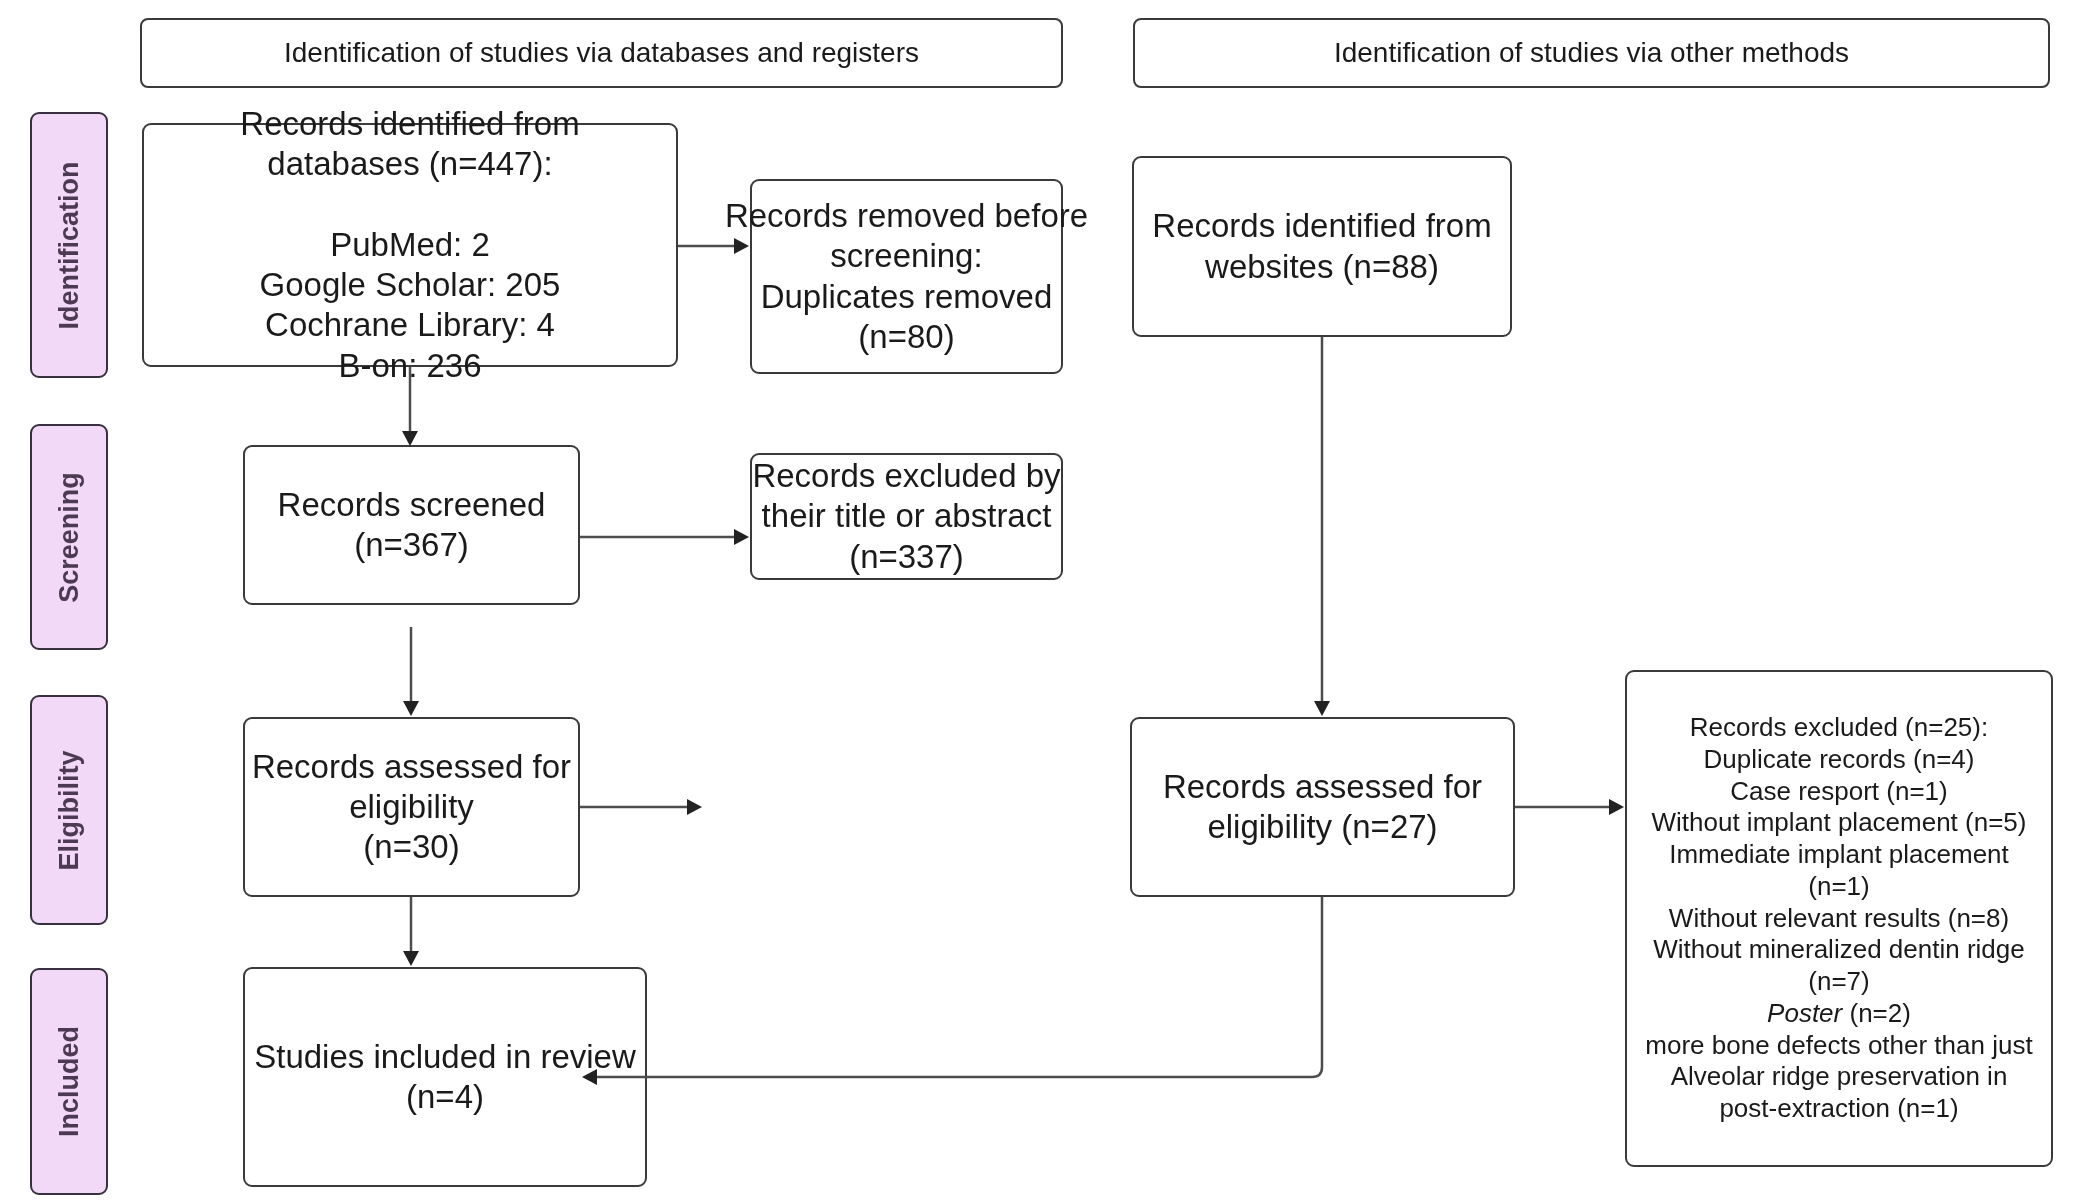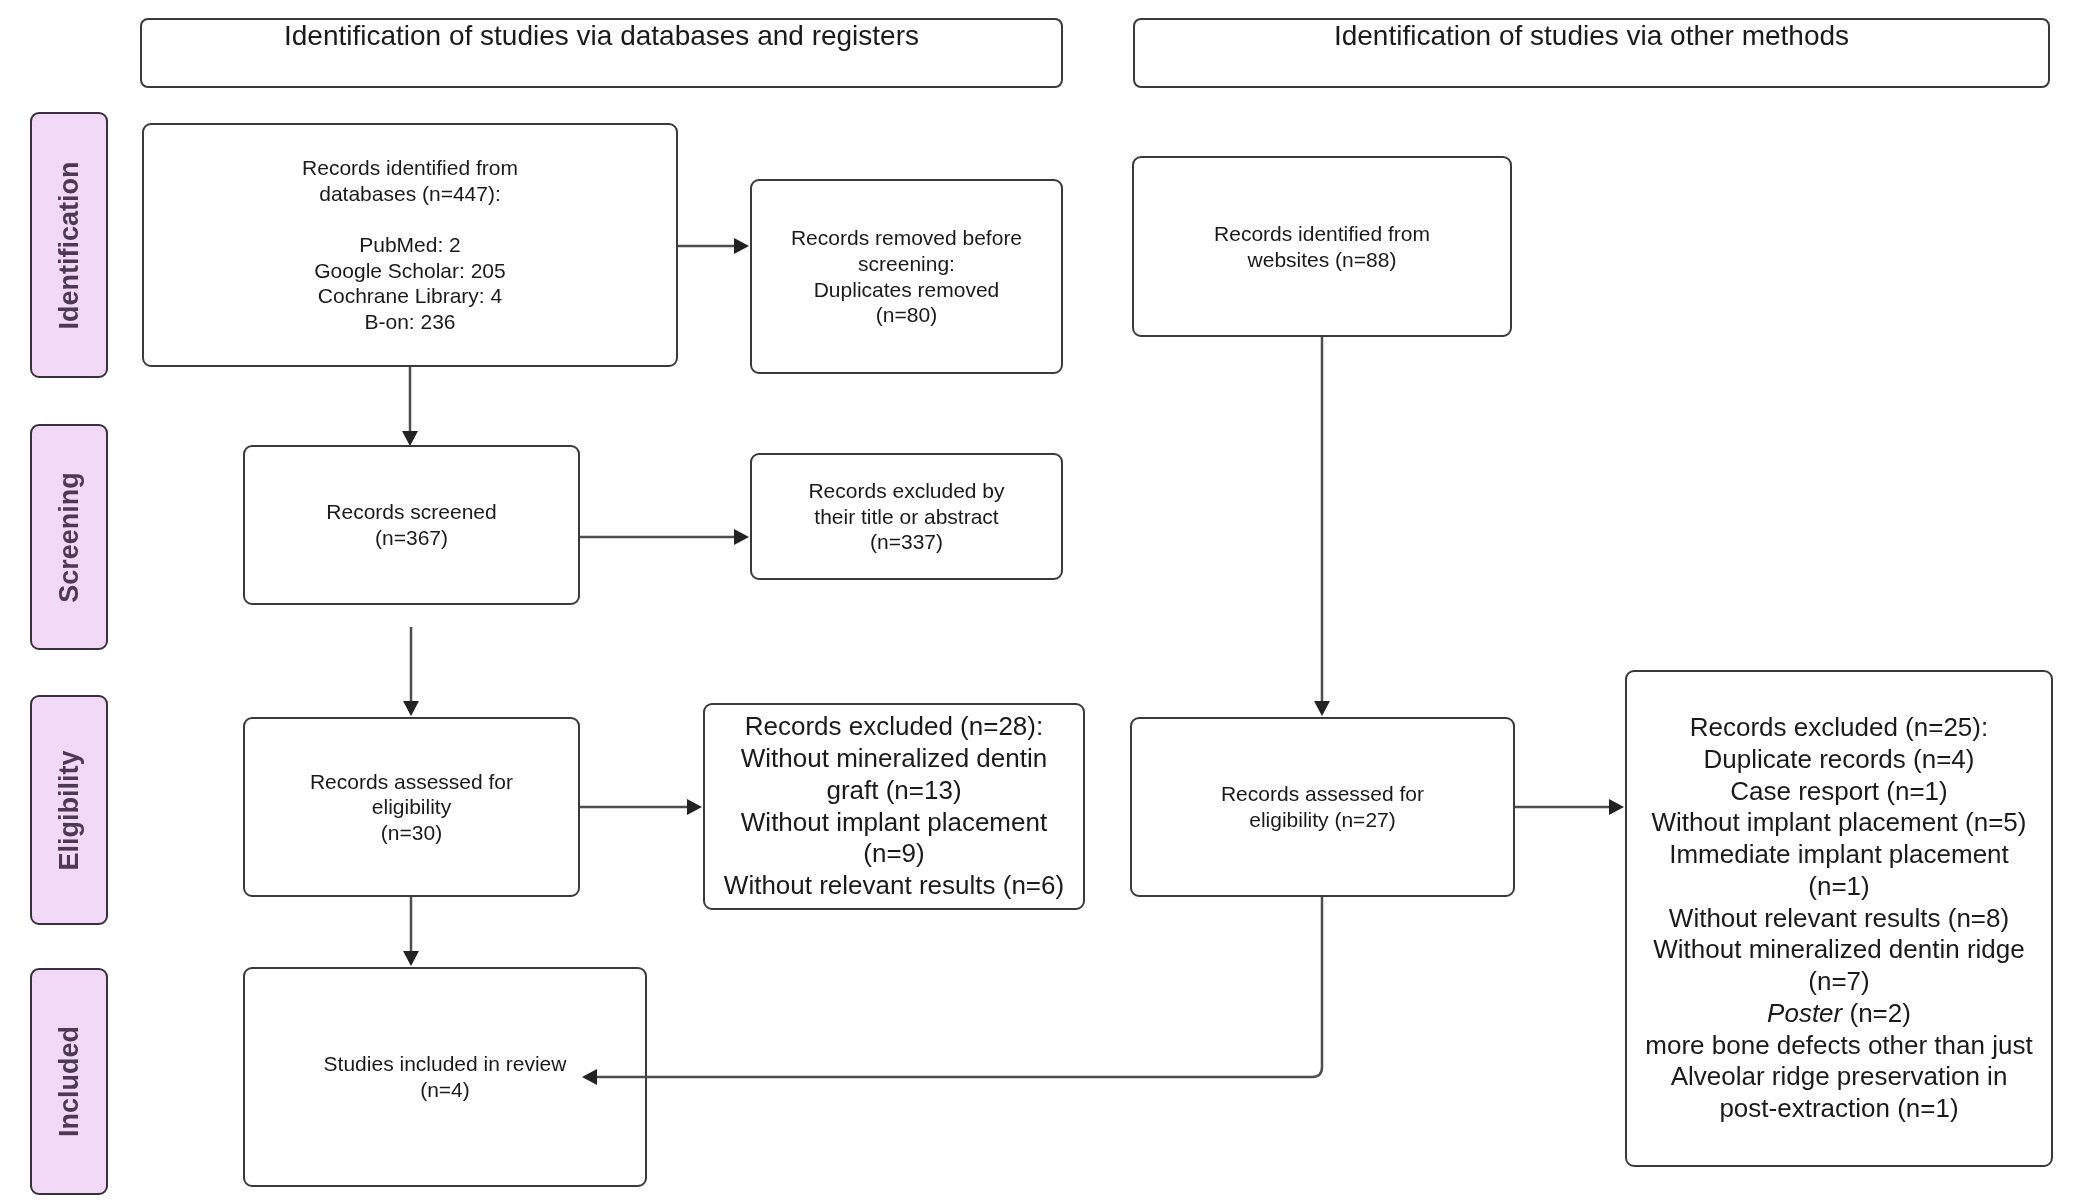--- a/index.html
+++ b/index.html
@@ -15,35 +15,35 @@
   .node{
     position:absolute;
     background:#ffffff;
     border:2.5px solid #3a3a3a;
     border-radius:9px;
     display:flex;
     flex-direction:column;
     align-items:center;
     justify-content:center;
     text-align:center;
-    font-size:21px;
+    font-size:33px;
     line-height:1.22;
     box-sizing:border-box;
     padding:4px 6px;
   }
   .node .tline{white-space:nowrap;}
   .node .it{font-style:italic;}
   .small{font-size:26px;}
   
   .banner{
     position:absolute;
     background:#ffffff;
     border:2.5px solid #3a3a3a;
     border-radius:8px;
-    display:flex;justify-content:center;
+    display:flex;align-items:center;justify-content:center;
     font-size:28px;
     box-sizing:border-box;
   }
   
   .stage{
     position:absolute;
     left:30px;width:78px;
     background:#f2d9f7;
     border:2.5px solid #39303f;
     border-radius:9px;
@@ -130,28 +130,20 @@
   <div class="node" id="box-excl-title">
       <div class="tline">Records excluded by</div>
       <div class="tline">their title or abstract</div>
       <div class="tline">(n=337)</div>
     </div>
   <div class="node" id="box-assessed-db">
       <div class="tline">Records assessed for</div>
       <div class="tline">eligibility</div>
       <div class="tline">(n=30)</div>
     </div>
-  <div class="node small" id="box-excl-db">
-      <div class="tline">Records excluded (n=28):</div>
-      <div class="tline">Without mineralized dentin</div>
-      <div class="tline">graft (n=13)</div>
-      <div class="tline">Without implant placement</div>
-      <div class="tline">(n=9)</div>
-      <div class="tline">Without relevant results (n=6)</div>
-    </div>
   <div class="node" id="box-assessed-ot">
       <div class="tline">Records assessed for</div>
       <div class="tline">eligibility (n=27)</div>
     </div>
   <div class="node small" id="box-excl-ot">
       <div class="tline">Records excluded (n=25):</div>
       <div class="tline">Duplicate records (n=4)</div>
       <div class="tline">Case resport (n=1)</div>
       <div class="tline">Without implant placement (n=5)</div>
       <div class="tline">Immediate implant placement</div>

